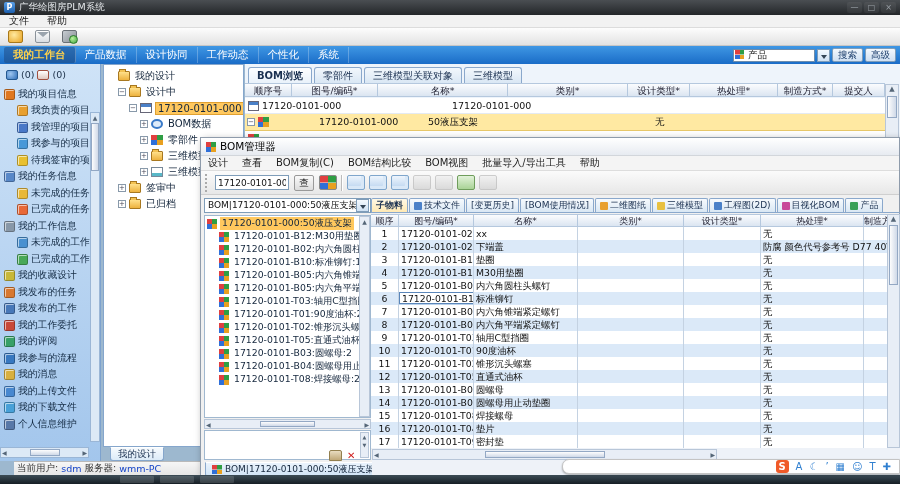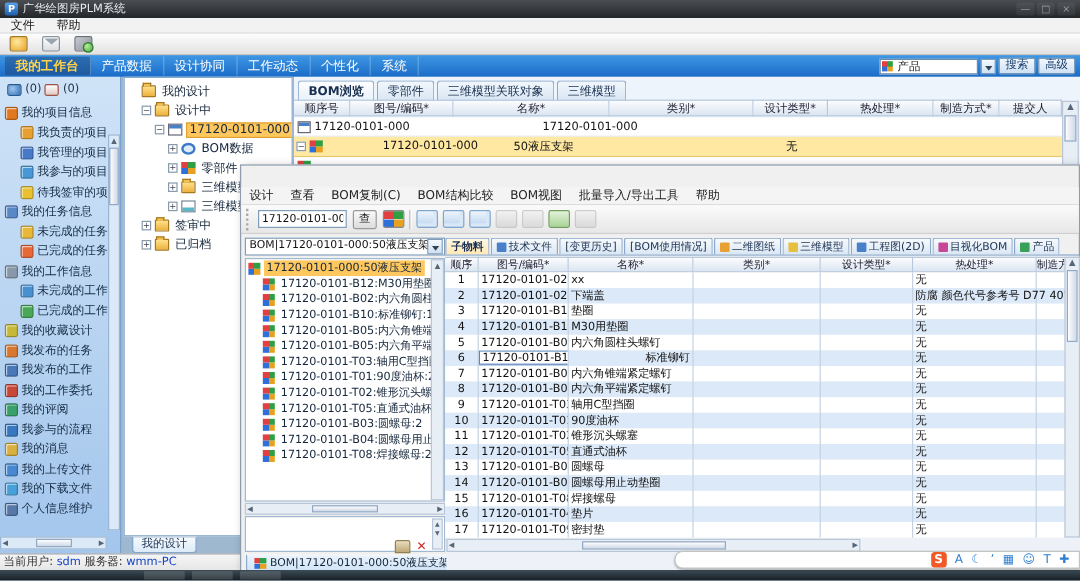--- a/index.html
+++ b/index.html
@@ -40,21 +40,21 @@
 .sblist{padding-top:3px;}
 .sbi{height:16.5px;display:flex;align-items:center;gap:3px;padding-left:4px;font-size:9.8px;color:#142b44;white-space:nowrap;overflow:hidden;}
 .sbi.child{padding-left:17px;}
 .sbic{width:11px;height:11px;border-radius:2px;flex:0 0 11px;box-shadow:inset 1px 1px 0 rgba(255,255,255,.6);border:1px solid rgba(0,0,0,.25);}
 .sbl{overflow:hidden;text-overflow:clip;}
 .sb-vscroll{left:90px;top:112px;width:10px;height:330px;background:#dce9f6;border:1px solid #9ab6d6;font-size:6px;color:#567;text-align:center;line-height:9px;}
 .sb-vthumb{position:absolute;left:0px;top:10px;width:8px;height:48px;background:linear-gradient(90deg,#fdfdfd,#cfd9e8);border:1px solid #93a8c4;}
 .sb-hscroll{left:0px;top:447px;width:89px;height:11px;background:#dce9f6;border:1px solid #9ab6d6;display:flex;align-items:center;justify-content:space-between;font-size:6px;color:#567;padding:0 1px;}
 .sb-hthumb{width:30px;height:7px;background:linear-gradient(#fdfdfd,#cfd9e8);border:1px solid #93a8c4;}
 
-.statusbar{left:0;top:461px;width:201px;height:14px;background:linear-gradient(#f6f6f6,#e6e6e6);border-top:1px solid #b9b9b9;font-size:9.5px;color:#333;display:flex;align-items:center;gap:3px;padding:0 3px;white-space:nowrap;}
+.statusbar{left:14px;top:461px;width:201px;height:14px;background:linear-gradient(#f6f6f6,#e6e6e6);border-top:1px solid #b9b9b9;font-size:9.5px;color:#333;display:flex;align-items:center;gap:3px;padding:0 3px;white-space:nowrap;}
 .statusbar .val{color:#1544c8;}
 
 .treepanel{left:103px;top:64px;width:141px;height:383px;background:#fff;border:1px solid #85a6cc;overflow:hidden;padding-top:3px;}
 .tnode{height:16px;display:flex;align-items:center;gap:3px;font-size:10px;color:#14263c;white-space:nowrap;}
 .exp{width:8px;height:8px;flex:0 0 8px;border:1px solid #8899aa;background:#fff;font-size:7px;line-height:6px;text-align:center;color:#445;}
 .expsp{width:8px;flex:0 0 8px;}
 .tic{width:12px;height:10px;flex:0 0 12px;display:inline-block;position:relative;}
 .tic-folder-open-icon,.tic-folder-icon{background:linear-gradient(#ffe08a,#edb23e);border:1px solid #a87820;border-radius:1px;}
 .tic-folder-open-icon::before,.tic-folder-icon::before{content:'';position:absolute;top:-3px;left:0;width:5px;height:2px;background:#f3c252;border:1px solid #a87820;border-bottom:none;}
 .tic-project-icon{background:#fff;border:1px solid #667;box-shadow:inset 0 3px 0 #4a80c8;}
@@ -384,20 +384,24 @@
           <span class="mtxt" style="left: 410px;">无</span>
         </div>
         <div class="mrow">
           <span class="ric ric-bom-icon" style="left: 3px;"></span>
         </div>
       </div>
   </div>
   <div class="abs mvscroll">▲<span class="mvthumb"></span></div>
 
   <div class="abs bomwin">
+    <div class="bomtitle">
+      <span class="bomico gridsm"></span>
+      <span>BOM管理器</span>
+    </div>
     <div class="bommenu">
         <span class="mitem">设计</span>
         <span class="mitem">查看</span>
         <span class="mitem">BOM复制(C)</span>
         <span class="mitem">BOM结构比较</span>
         <span class="mitem">BOM视图</span>
         <span class="mitem">批量导入/导出工具</span>
         <span class="mitem">帮助</span>
       </div>
     <div class="bomtools">
@@ -580,21 +584,21 @@
           <span class="bcell" style="width: 75px;">17120-0101-B02</span>
           <span class="bcell" style="width: 104px;">内六角圆柱头螺钉</span>
           <span class="bcell" style="width: 106px;"></span>
           <span class="bcell" style="width: 77px;"></span>
           <span class="bcell noclip" style="width: 103px;">无</span>
           <span class="bcell" style="width: 37px;"></span>
         </div>
         <div class="brow even">
           <span class="bcell ctr" style="width: 28px;">6</span>
           <span class="bcell" style="width: 75px;"><span class="editbox">17120-0101-B10</span></span>
-          <span class="bcell" style="width: 104px; text-align: right;">标准铆钉</span>
+          <span class="bcell" style="width: 104px;">标准铆钉</span>
           <span class="bcell" style="width: 106px;"></span>
           <span class="bcell" style="width: 77px;"></span>
           <span class="bcell noclip" style="width: 103px;">无</span>
           <span class="bcell" style="width: 37px;"></span>
         </div>
         <div class="brow odd">
           <span class="bcell ctr" style="width: 28px;">7</span>
           <span class="bcell" style="width: 75px;">17120-0101-B05</span>
           <span class="bcell" style="width: 104px;">内六角锥端紧定螺钉</span>
           <span class="bcell" style="width: 106px;"></span>

